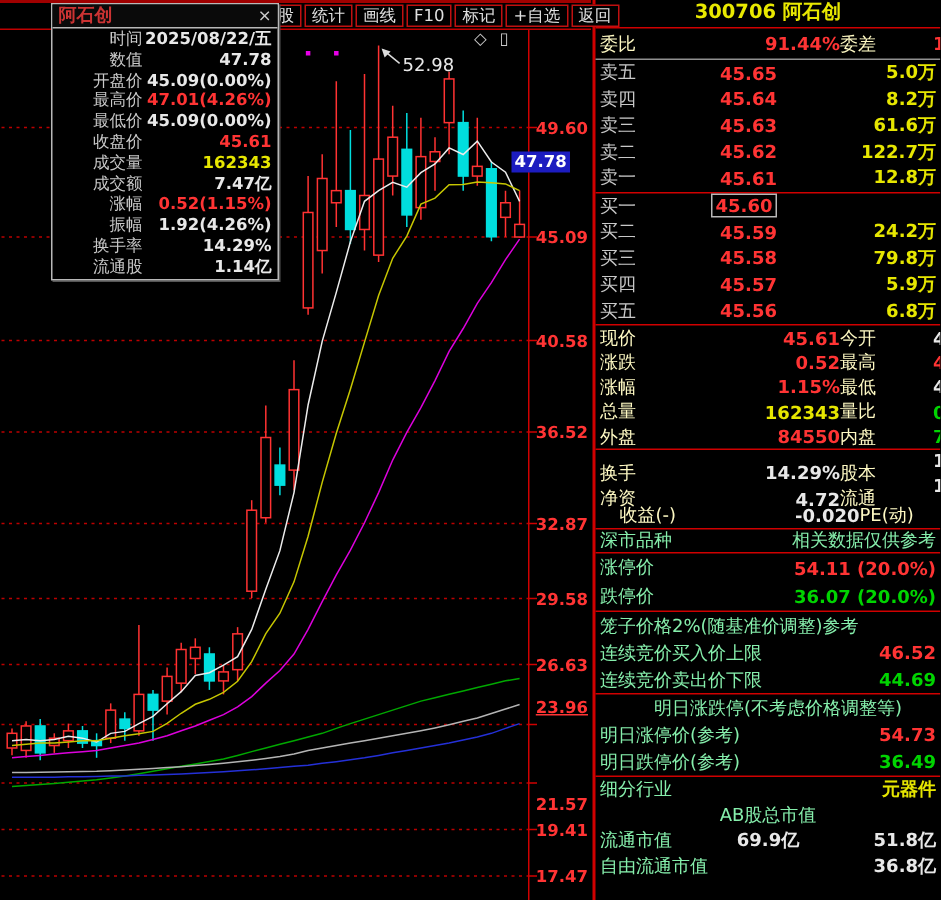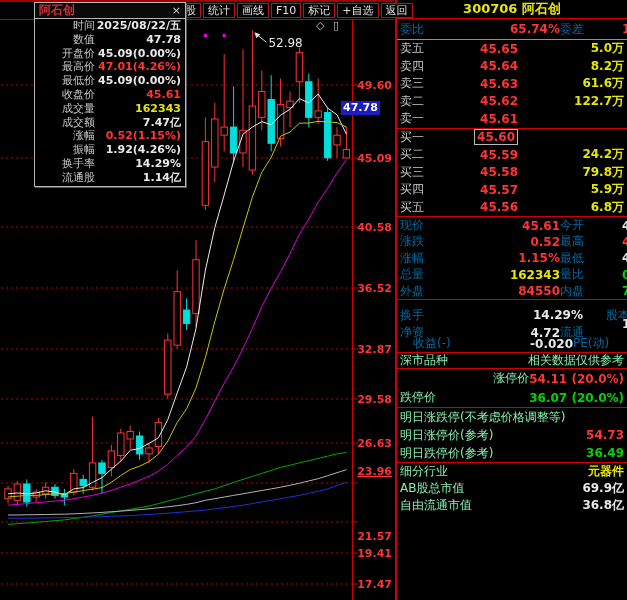--- a/index.html
+++ b/index.html
@@ -29,21 +29,21 @@
   .info-row{display:flex;height:13.8px;line-height:13.8px;padding:0 4px;}
   .info-row .lb{width:56px;text-align:right;color:#c8c8c8;}
   .info-row .vl{flex:1;text-align:right;font-weight:bold;}
   
   #right-panel{position:absolute;left:395px;top:0;width:232px;height:600px;background:#000;
                border-left:2px solid #d00000;box-sizing:border-box;font-size:12px;}
   #rp-head{height:18px;line-height:18px;text-align:center;color:#e8e800;font-weight:bold;
            font-size:13px;border-bottom:1px solid #d00000;}
   .sep{border-bottom:1px solid #d00000;}
   .row4{display:grid;grid-template-columns:52px 108px 62px 1fr;padding:0 3px;align-items:center;}
-  .row4 .l{color:#0369a1;}
+  .row4 .l{color:#fef9c3;}
   .row4 .v{text-align:right;font-weight:bold;}
   .obrow{display:grid;grid-template-columns:46px 72px 1fr;padding:0 3px;align-items:center;height:17.5px;}
   .obrow .l{color:#c8c8c8;}
   .obrow .p{text-align:right;font-weight:bold;}
   .obrow .vol{text-align:right;font-weight:bold;}
   .kvrow{display:flex;justify-content:space-between;padding:0 3px;align-items:center;}
   .kvrow .l{color:#86efac;white-space:nowrap;}
   .kvrow .v{font-weight:bold;white-space:nowrap;}
   .boxed{border:1px solid #b8b8b8;padding:0 2px;}
   .c-r{color:#ff3434;} .c-y{color:#e6e600;} .c-g{color:#00d400;}
@@ -256,21 +256,21 @@
 
   <div id="right-panel">
     <div id="rp-head">
       <span>300706</span>
       <span> </span>
       <span>阿石创</span>
     </div>
     <div id="rp-body">
         <div class="row4" style="height: 20px; border-bottom: 1px solid rgb(144, 144, 144);">
           <span class="l">委比</span>
-          <span class="v c-r">65.74%</span>
+          <span class="v c-r">91.44%</span>
           <span class="l">委差</span>
           <span class="v c-r">173</span>
         </div>
         <div class="sep">
           <div class="obrow">
             <span class="l">卖五</span>
             <span class="p c-r">45.65</span>
             <span class="vol c-y">5.0万</span>
           </div>
           <div class="obrow">
@@ -284,20 +284,21 @@
             <span class="vol c-y">61.6万</span>
           </div>
           <div class="obrow">
             <span class="l">卖二</span>
             <span class="p c-r">45.62</span>
             <span class="vol c-y">122.7万</span>
           </div>
           <div class="obrow">
             <span class="l">卖一</span>
             <span class="p c-r">45.61</span>
+            <span class="vol c-y">12.8万</span>
           </div>
         </div>
         <div class="sep">
           <div class="obrow">
             <span class="l">买一</span>
             <span class="p"><span class="boxed c-r">45.60</span></span>
           </div>
           <div class="obrow">
             <span class="l">买二</span>
             <span class="p c-r">45.59</span>
@@ -345,21 +346,21 @@
             <span class="v c-g">0.62</span>
           </div>
           <div class="row4" style="height: 16.4px;">
             <span class="l">外盘</span>
             <span class="v c-r">84550</span>
             <span class="l">内盘</span>
             <span class="v c-g">77793</span>
           </div>
         </div>
         <div class="sep">
-          <div class="row4" style="height: 17.5px; gap: 23px;">
+          <div class="row4" style="height: 17.5px;">
             <span class="l">换手</span>
             <span class="v c-w">14.29%</span>
             <span class="l">股本</span>
             <span class="v c-w">1.53亿</span>
           </div>
           <div class="row4" style="height: 17.5px;">
             <span class="l">净资</span>
             <span class="v c-w">4.72</span>
             <span class="l">流通</span>
             <span class="v c-w">1.14亿</span>
@@ -369,50 +370,67 @@
             <span class="v c-w">-0.020</span>
             <span class="l">PE(动)</span>
             <span class="v c-w">–</span>
           </div>
         </div>
         <div class="kvrow sep" style="height: 15px;">
           <span class="l">深市品种</span>
           <span class="l">相关数据仅供参考</span>
         </div>
         <div class="sep">
-          <div class="kvrow" style="height: 19px; justify-content: flex-end;">
+          <div class="kvrow" style="height: 19px;">
             <span class="l">涨停价</span>
             <span class="v c-r">54.11 (20.0%)</span>
           </div>
           <div class="kvrow" style="height: 19px;">
             <span class="l">跌停价</span>
             <span class="v c-g">36.07 (20.0%)</span>
           </div>
         </div>
         <div class="sep">
           <div class="kvrow" style="height: 18px;">
+            <span class="l">笼子价格2%(随基准价调整)参考</span>
+          </div>
+          <div class="kvrow" style="height: 18px;">
+            <span class="l">连续竞价买入价上限</span>
+            <span class="v c-r">46.52</span>
+          </div>
+          <div class="kvrow" style="height: 18px;">
+            <span class="l">连续竞价卖出价下限</span>
+            <span class="v c-g">44.69</span>
+          </div>
+        </div>
+        <div class="sep">
+          <div class="kvrow" style="height: 18px; margin-left: 36px;">
             <span class="l">明日涨跌停(不考虑价格调整等)</span>
           </div>
           <div class="kvrow" style="height: 18px;">
             <span class="l">明日涨停价(参考)</span>
             <span class="v c-r">54.73</span>
           </div>
           <div class="kvrow" style="height: 18px;">
             <span class="l">明日跌停价(参考)</span>
             <span class="v c-g">36.49</span>
           </div>
         </div>
         <div>
           <div class="kvrow" style="height: 17px;">
             <span class="l">细分行业</span>
             <span class="v c-y">元器件</span>
           </div>
-          <div class="kvrow" style="height: 17px;">
+          <div class="kvrow" style="height: 17px; flex-direction: column;">
             <span class="l">AB股总市值</span>
             <span class="v c-w">69.9亿</span>
+          </div>
+          <div class="kvrow" style="height: 17px;">
+            <span class="l">流通市值</span>
+            <span class="v c-w">51.8亿</span>
           </div>
           <div class="kvrow" style="height: 17px;">
             <span class="l">自由流通市值</span>
             <span class="v c-w">36.8亿</span>
           </div>
         </div>
       </div>
   </div>
 
 </div>

